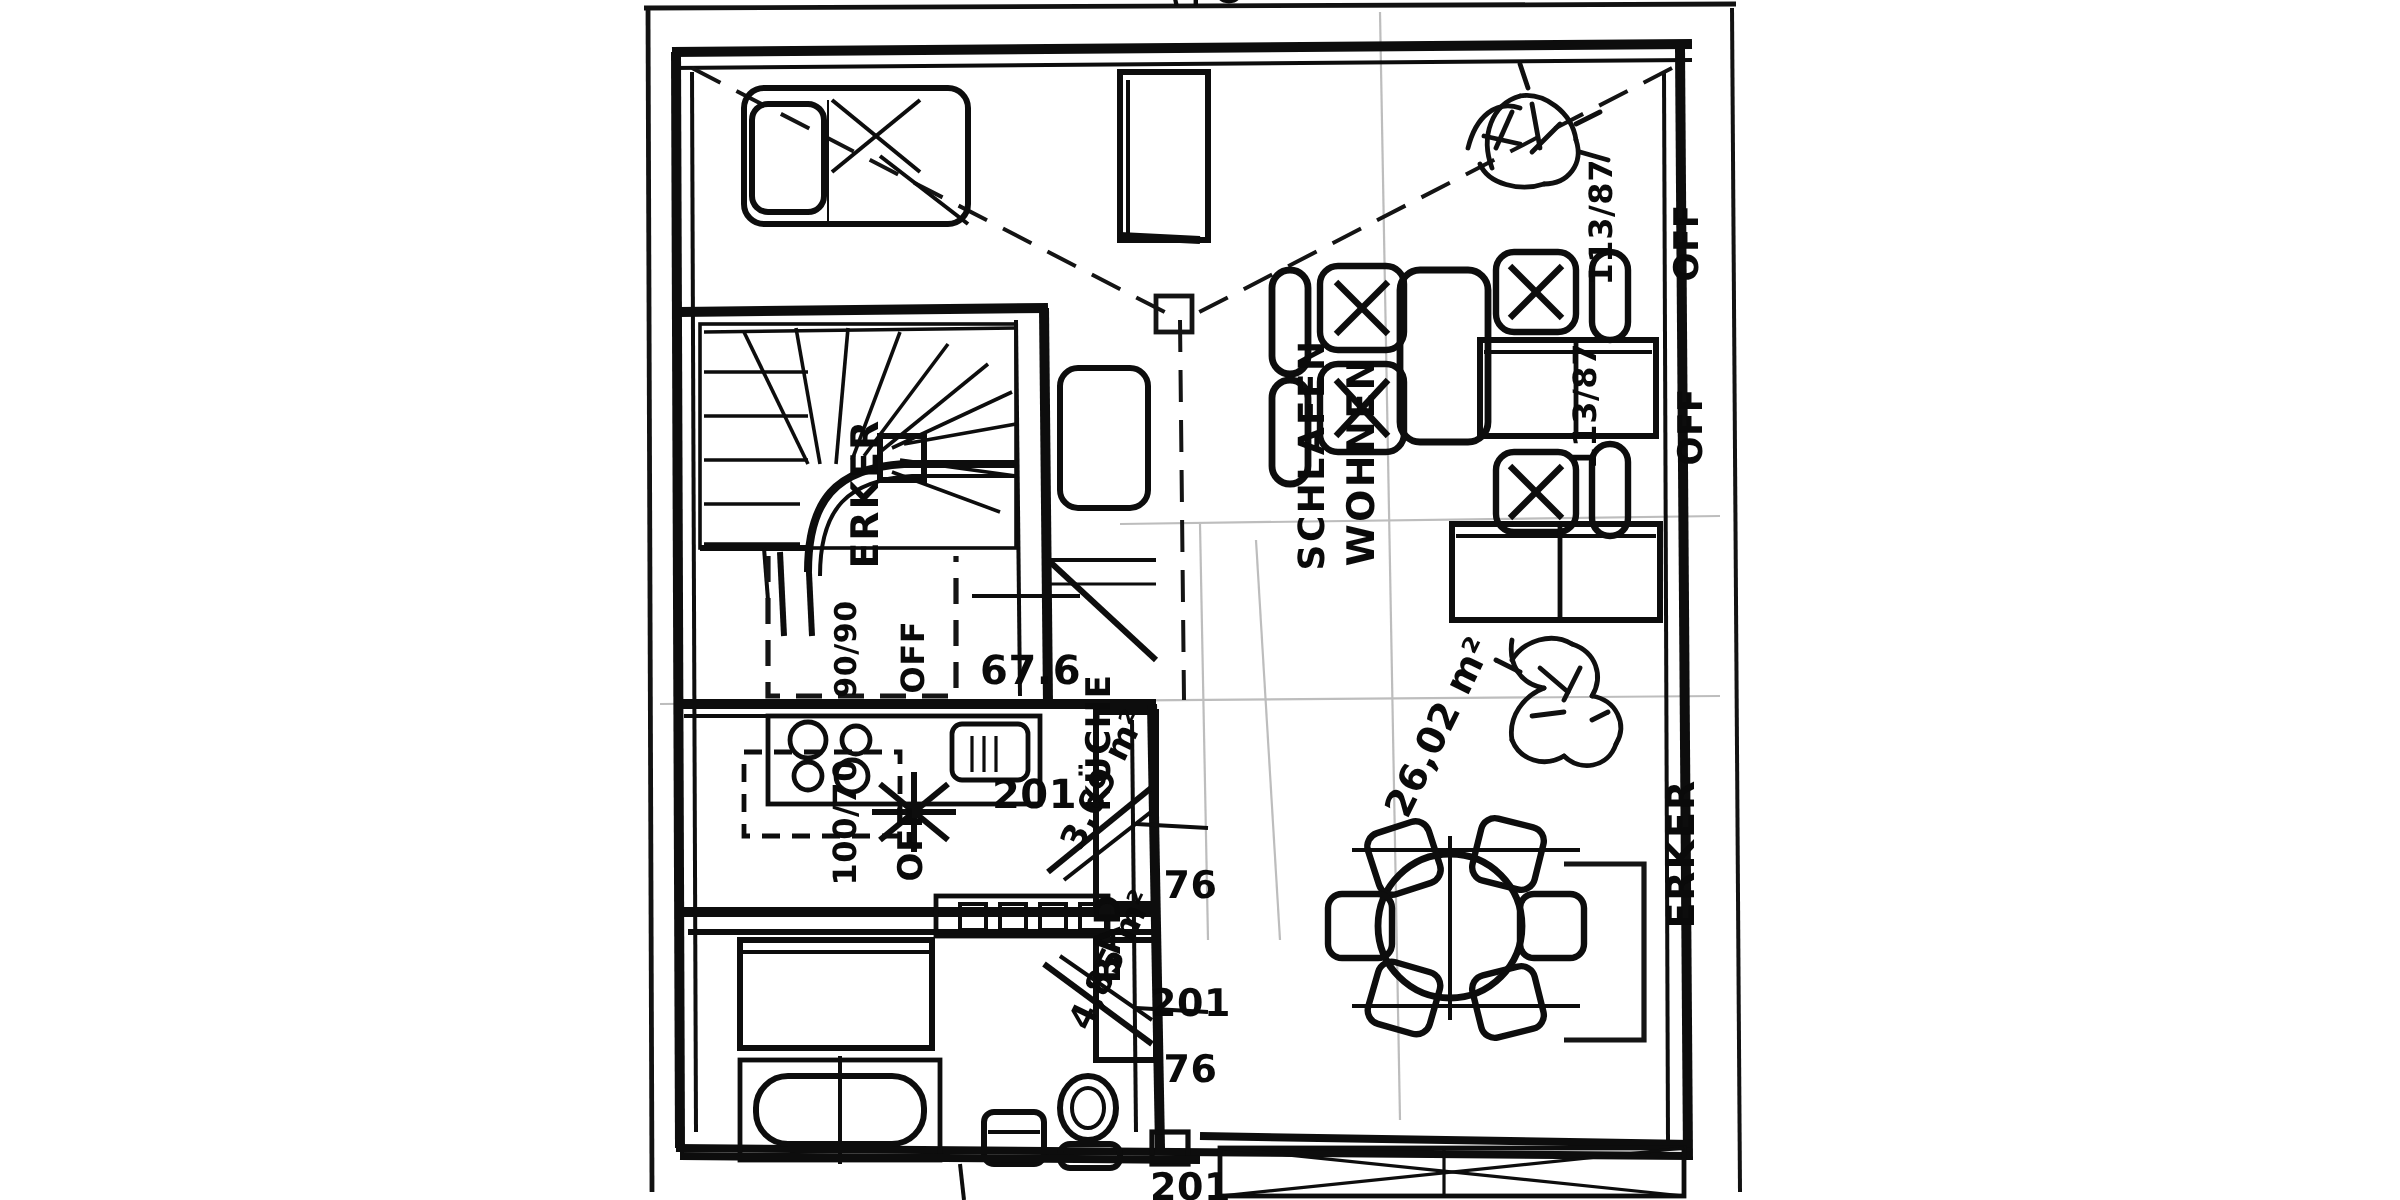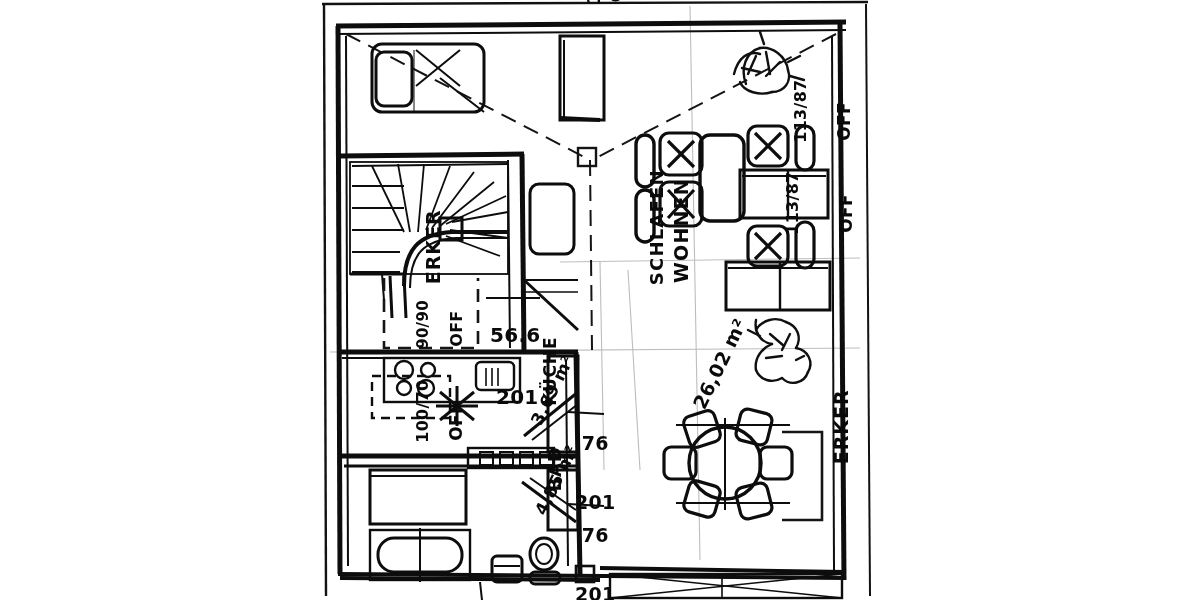--- a/index.html
+++ b/index.html
@@ -434,21 +434,21 @@
       <span>BAD</span>
     </div>
   </div>
   <div class="lbl" style="left:500px; top:536px; font-size:17px;">
     <div class="rotdiag" style="position:absolute; left:0; top:0;">
       <span>4,85 m²</span>
     </div>
   </div>
 
   <div class="lbl" style="left:490px; top:283px; font-size:20px; text-align:center;">
-    <span class="stack">56.6</span>
+    <span class="stack">67.6</span>
     <span class="stack" style="margin-left:4px;">201</span>
   </div>
 
   <div class="lbl" style="left:575px; top:394px; font-size:19px; text-align:center;">
     <span class="stack">76</span>
     <span class="stack">201</span>
   </div>
 
   <div class="lbl" style="left:575px; top:486px; font-size:19px; text-align:center;">
     <span class="stack">76</span>

